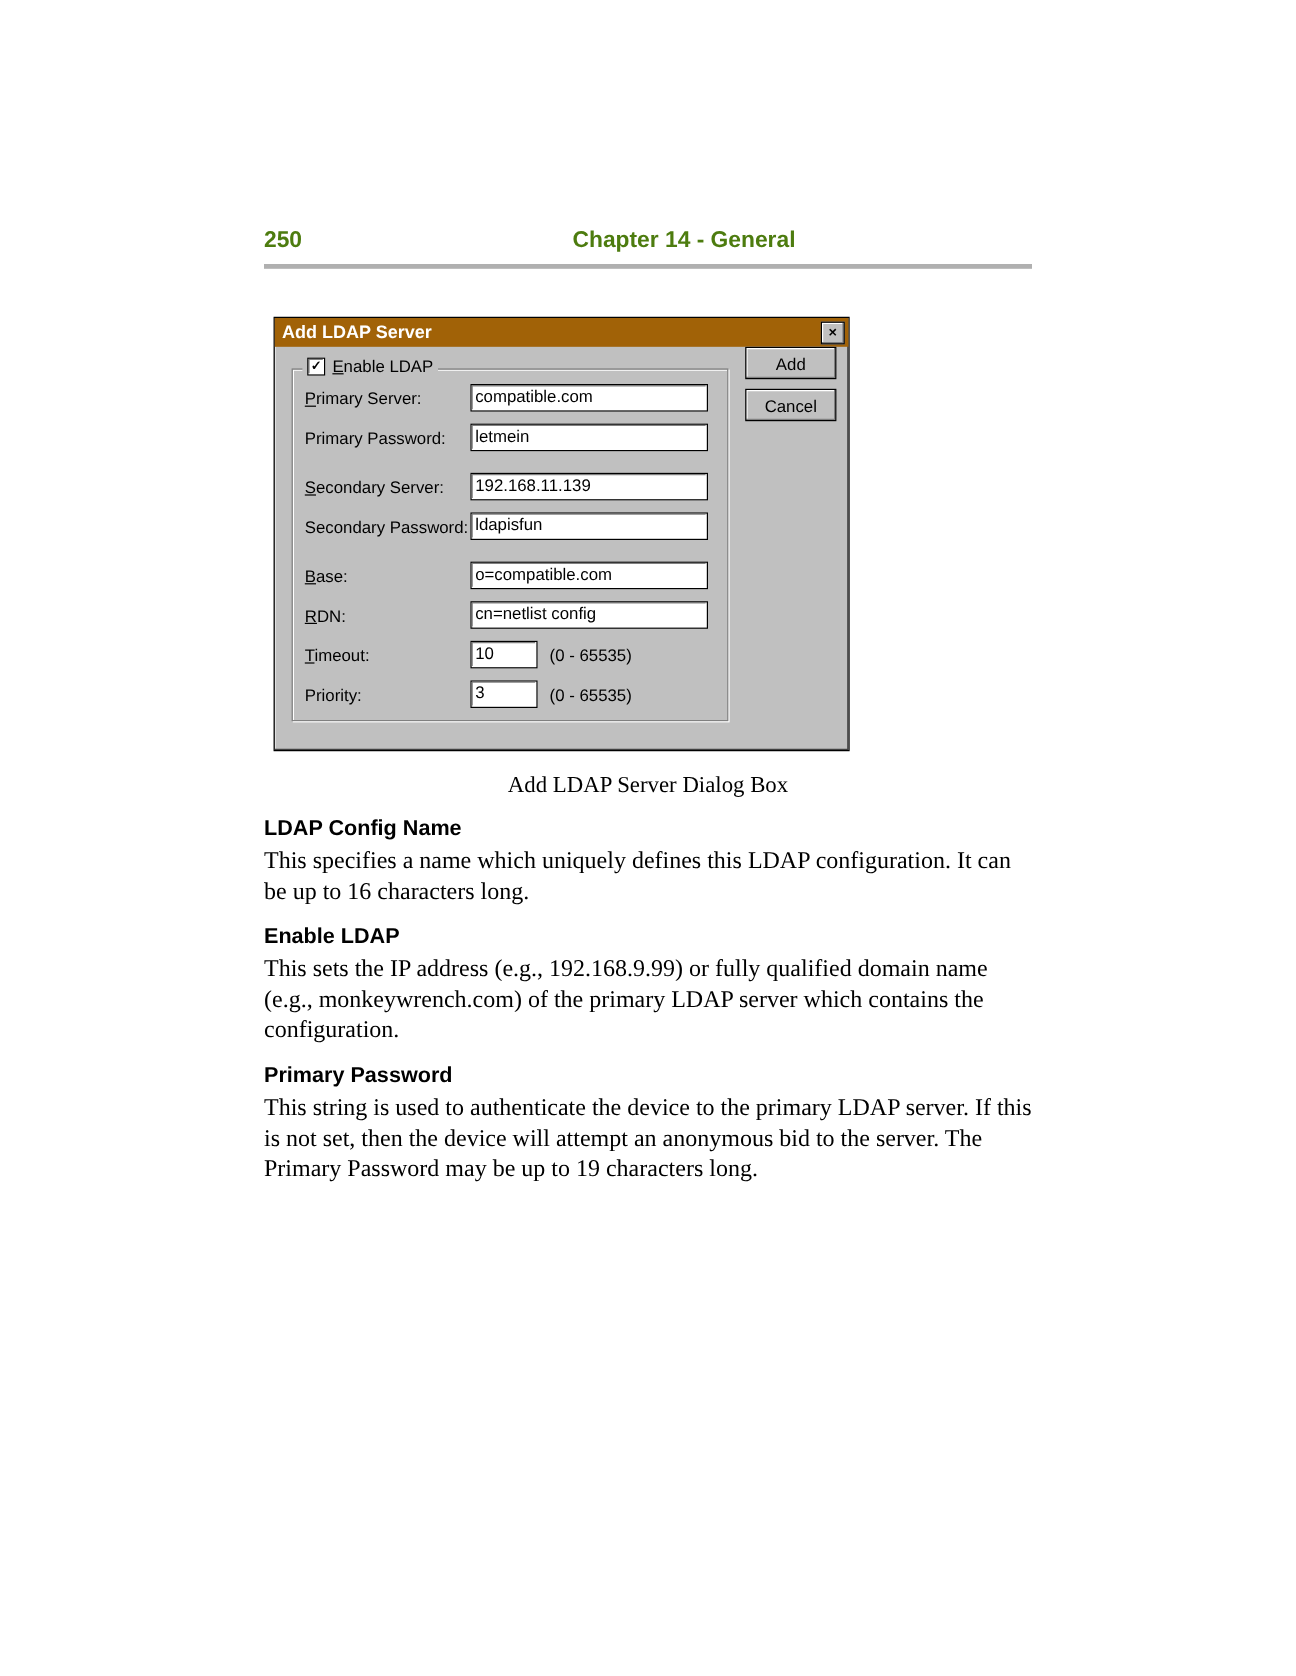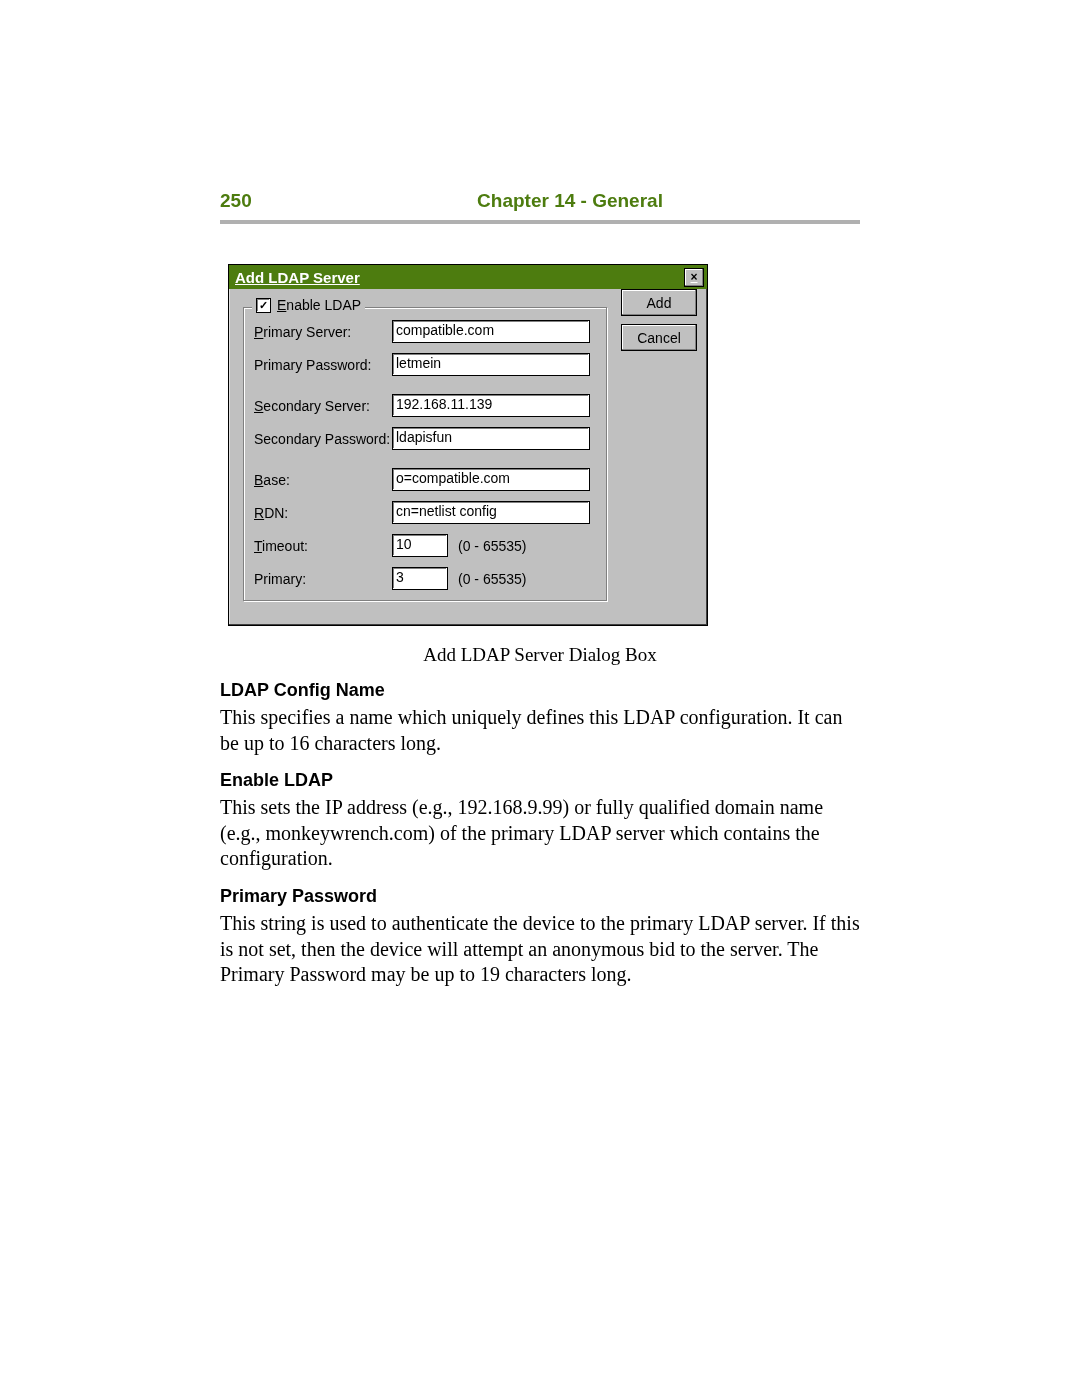--- a/index.html
+++ b/index.html
@@ -5,21 +5,21 @@
   html,body{margin:0;padding:0;background:#fff;font-family:"Times New Roman",Times,serif;}
   .page{width:1080px;min-height:1397px;margin:0 auto;background:#fff;position:relative;}
   .content{padding:190px 220px 0 220px;}
   .hdr{font-family:Arial,Helvetica,sans-serif;font-weight:bold;font-size:19px;color:#4d7c0f;}
   .hdr-row{display:flex;width:100%;}
   .hdr-page{width:60px;text-align:left;}
   .hdr-title{flex:1;text-align:center;}
   .hr{height:4px;background:#b0b0b0;margin-top:8px;margin-bottom:40px;}
   
   .dialog{width:478px;margin-left:8px;border:1px solid #000;background:#c0c0c0;box-shadow:inset -1px -1px 0 #404040,inset 1px 1px 0 #dfdfdf;font-family:"MS Sans Serif",Tahoma,Arial,sans-serif;font-size:14px;color:#000;}
-  .titlebar{background:#4d7c0f;color:#fff;height:24px;display:flex;align-items:center;padding:0 3px 0 6px;font-weight:bold;font-size:15px;text-decoration:underline;}
+  .titlebar{background:#a16207;color:#fff;height:24px;display:flex;align-items:center;padding:0 3px 0 6px;font-weight:bold;font-size:15px;}
   .titlebar-text{flex:1;}
   .close-btn{width:18px;height:17px;background:#c0c0c0;border:1px solid #000;box-shadow:inset -1px -1px 0 #808080,inset 1px 1px 0 #fff;display:flex;align-items:center;justify-content:center;font-family:Arial;font-size:12px;font-weight:bold;color:#000;line-height:1;}
   .dbody{padding:12px 10px 16px 10px;position:relative;}
   .row{display:flex;align-items:center;margin-bottom:10px;}
   .lbl{width:138px;}
   .inp{height:21px;width:190px;background:#fff;border:1px solid #000;box-shadow:inset -1px -1px 0 #fff,inset 1px 1px 0 #808080;padding:0 3px;font-family:inherit;font-size:14px;line-height:19px;}
   .inp-sm{width:48px;}
   .range{margin-left:10px;}
   .btncol{position:absolute;right:10px;top:0;width:76px;}
   .wbtn{height:25px;background:#c0c0c0;border:1px solid #000;box-shadow:inset -1px -1px 0 #808080,inset 1px 1px 0 #fff;display:flex;align-items:center;justify-content:center;margin-bottom:8px;font-size:14px;}
@@ -88,21 +88,21 @@
           <div class="row">
             <span class="lbl"><span class="u">R</span>DN:</span>
             <span class="inp">cn=netlist config</span>
           </div>
           <div class="row">
             <span class="lbl"><span class="u">T</span>imeout:</span>
             <span class="inp inp-sm">10</span>
             <span class="range">(0 - 65535)</span>
           </div>
           <div class="row" style="margin-bottom:0;">
-            <span class="lbl">Primary:</span>
+            <span class="lbl">Priority:</span>
             <span class="inp inp-sm">3</span>
             <span class="range">(0 - 65535)</span>
           </div>
         </div>
       </div>
     </div>
 
     <div class="caption">Add LDAP Server Dialog Box</div>
 
     <div>

